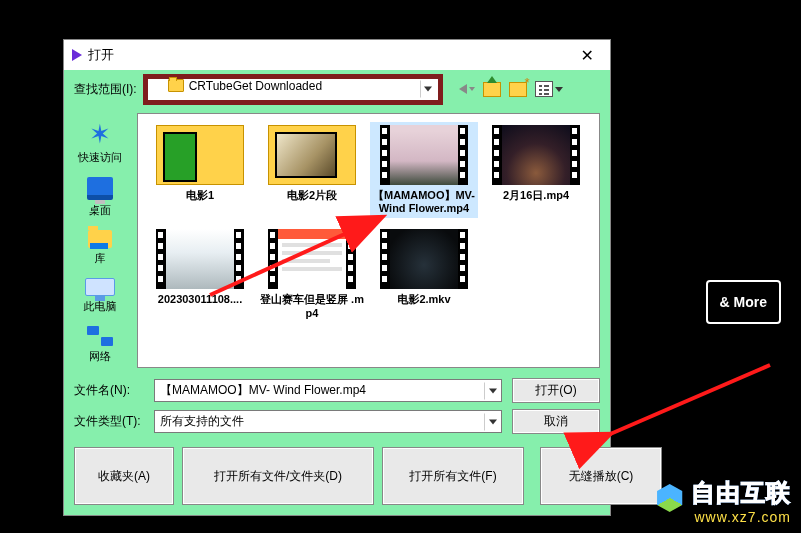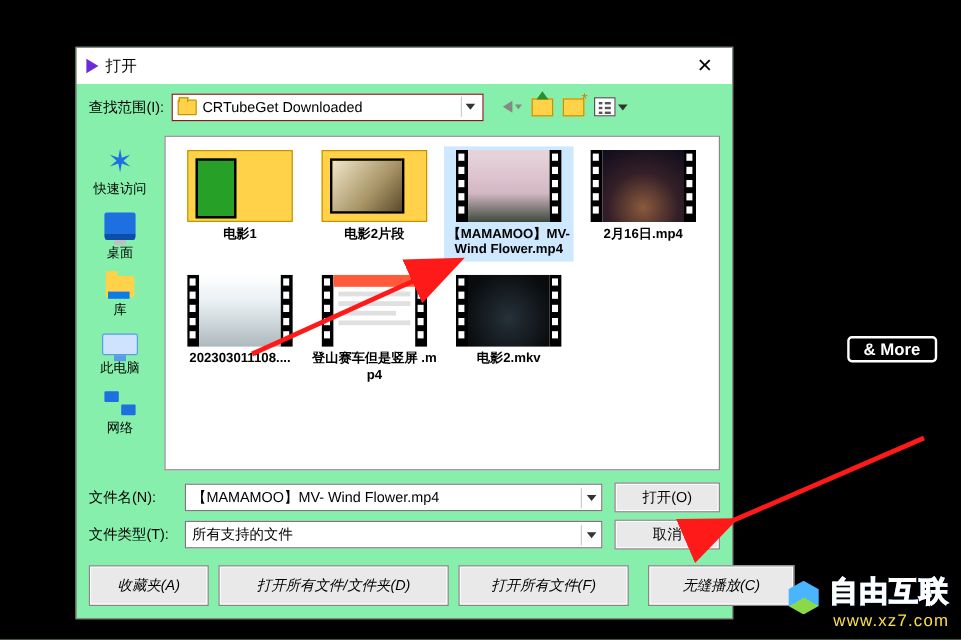--- a/index.html
+++ b/index.html
@@ -50,25 +50,25 @@
     height: 30px;
     display: flex;
     align-items: center;
     padding: 4px 10px 8px 10px;
     gap: 6px;
   }
   .lookin-label { white-space: nowrap; }
   .lookin-combo {
     flex: 0 0 250px;
     height: 21px;
-    border: 1px solid #7f1d1d;
+    border: 5px solid #7f1d1d;
     background: #fff;
     display: flex;
-    align-items: center;
-    padding: 0 4px;
+    align-items: flex-start;
+    padding: 0 20px;
     position: relative;
   }
   .combo-folder-ic {
     width: 14px; height: 11px;
     background: #ffd24a;
     border: 1px solid #c79200;
     border-radius: 1px;
     margin-right: 5px;
     position: relative;
   }
@@ -234,28 +234,28 @@
     height: 23px; border:1px solid #888; background:#e9e9e9;
     display:flex; align-items:center; justify-content:center;
     font-size:12px; cursor:pointer; box-shadow: inset 0 0 0 1px #fff;
   }
   .bottom-bar {
     border-top: 1px solid transparent;
     padding: 8px 10px 10px 10px;
     display: flex;
     gap: 8px;
   }
-  .bottom-bar .btn { padding: 4px 10px; height:24px;font-style:italic; }
+  .bottom-bar .btn { padding: 16px 10px; height:24px; }
   .btn.wide { flex: 0 0 auto; }
 
   
   .bg-right {
     position:absolute; right:20px; top:280px; color:#fff;
     background:#000; border:2px solid #fff; border-radius:4px;
-    padding:1px 12px; font-size:14px; font-weight:bold;
+    padding:12px 12px; font-size:14px; font-weight:bold;
   }
   .watermark {
     position:absolute; right:10px; bottom:8px; text-align:right;
     font-family: "Microsoft YaHei", sans-serif;
   }
   .watermark .l1 { font-size:24px; font-weight:bold;
     background: linear-gradient(#6ab1ff,#2e7de0); -webkit-background-clip:text; background-clip:text; color:transparent;
     -webkit-text-stroke: 1px #fff;
     letter-spacing:1px;
   }

